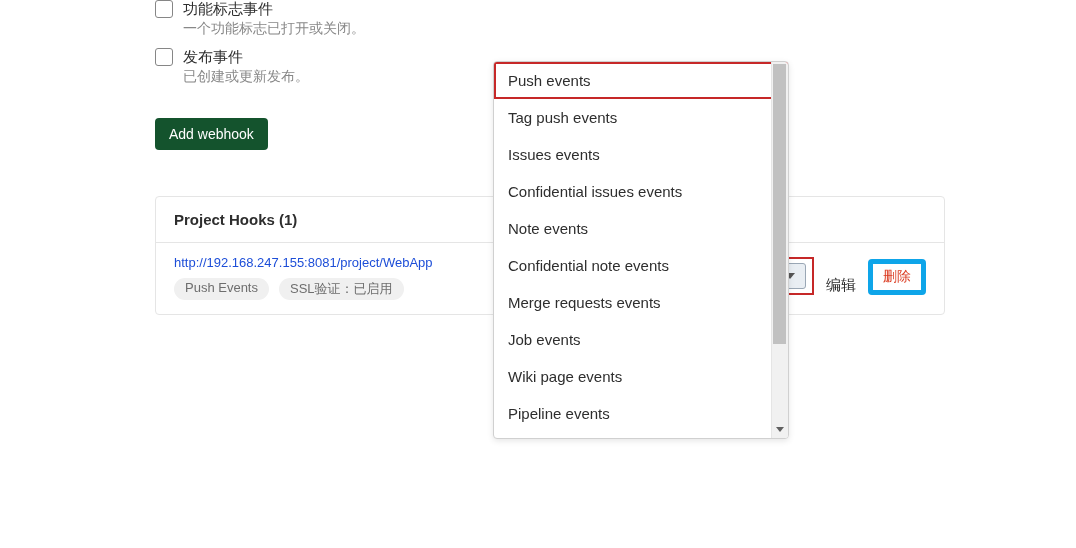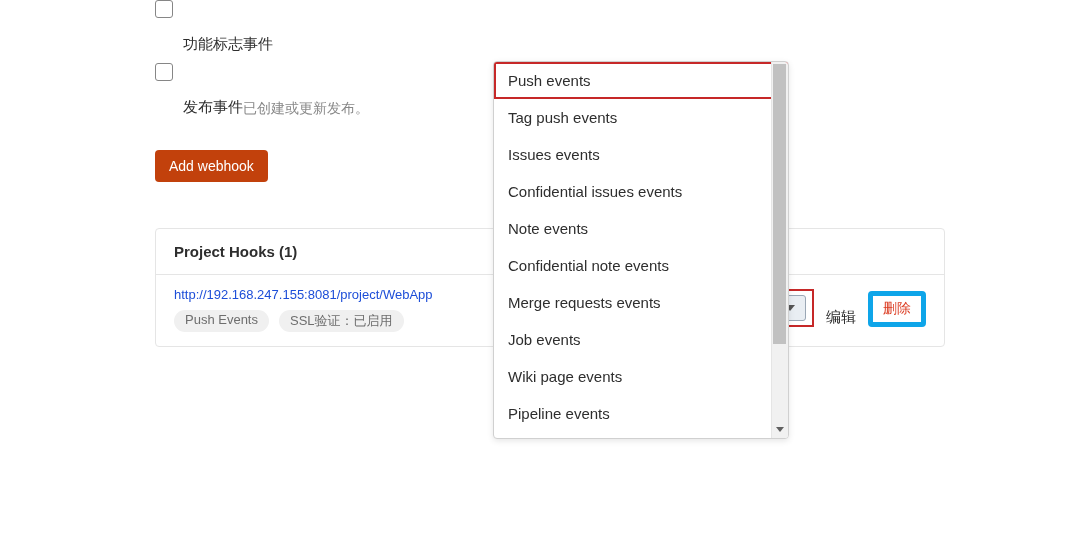--- a/index.html
+++ b/index.html
@@ -16,29 +16,29 @@
   }
   .content { padding: 0 0 0 155px; }
   .trigger-row { display: flex; align-items: flex-start; margin-bottom: 10px; }
   .checkbox {
     width: 18px; height: 18px; border: 1.5px solid #868686; border-radius: 3px; background: #fff;
     margin-right: 10px; flex-shrink: 0; display:inline-flex; align-items:center; justify-content:center;
   }
   .checkbox.checked { background: #1f75cb; border-color:#1f75cb; }
   .checkbox.checked svg { display:block; }
   .checkbox svg { display:none; width:12px; height:12px; }
-  .trigger-labels { display:flex; flex-direction:row;margin-top:35px; }
+  .trigger-labels { display:flex; flex-direction:column; }
   .trigger-title { font-size:15px; color:#2e2e2e; line-height:1.2; }
   .trigger-desc { font-size:14px; color:#888; margin-top:2px; }
   .ssl-section { margin-top:28px; }
   .ssl-heading { font-weight:600; font-size:15px; margin-bottom:6px; }
   .ssl-row { display:flex; align-items:center; }
   .ssl-label { font-size:15px; margin-left:10px; }
   .add-btn {
-    margin-top:22px; background:#c2410c; color:#fff; border:none; border-radius:4px;
+    margin-top:22px; background:#14532d; color:#fff; border:none; border-radius:4px;
     padding:8px 14px; font-size:14px; cursor:pointer;
   }
   .hooks-panel {
     margin-top:46px; border:1px solid #e5e5e5; border-radius:4px; width:790px;
   }
   .hooks-header { padding:14px 18px; border-bottom:1px solid #e5e5e5; font-weight:600; font-size:15px; }
   .hook-item { padding:12px 18px 14px 18px; display:flex; justify-content:space-between; align-items:flex-start; }
   .hook-left { flex:1; }
   .hook-url { font-size:13px; color:#1d4ed8; }
   .hook-badges { margin-top:8px; display:flex; gap:10px; }
@@ -87,20 +87,21 @@
 <body>
 
 <div class="content">
 
   <div class="trigger-row">
     <span class="checkbox">
       
     </span>
     <span class="trigger-labels">
       <span class="trigger-title">功能标志事件</span>
+      <span class="trigger-desc">一个功能标志已打开或关闭。</span>
     </span>
   </div>
 
   <div class="trigger-row">
     <span class="checkbox">
       
     </span>
     <span class="trigger-labels">
       <span class="trigger-title">发布事件</span>
       <span class="trigger-desc">已创建或更新发布。</span>

